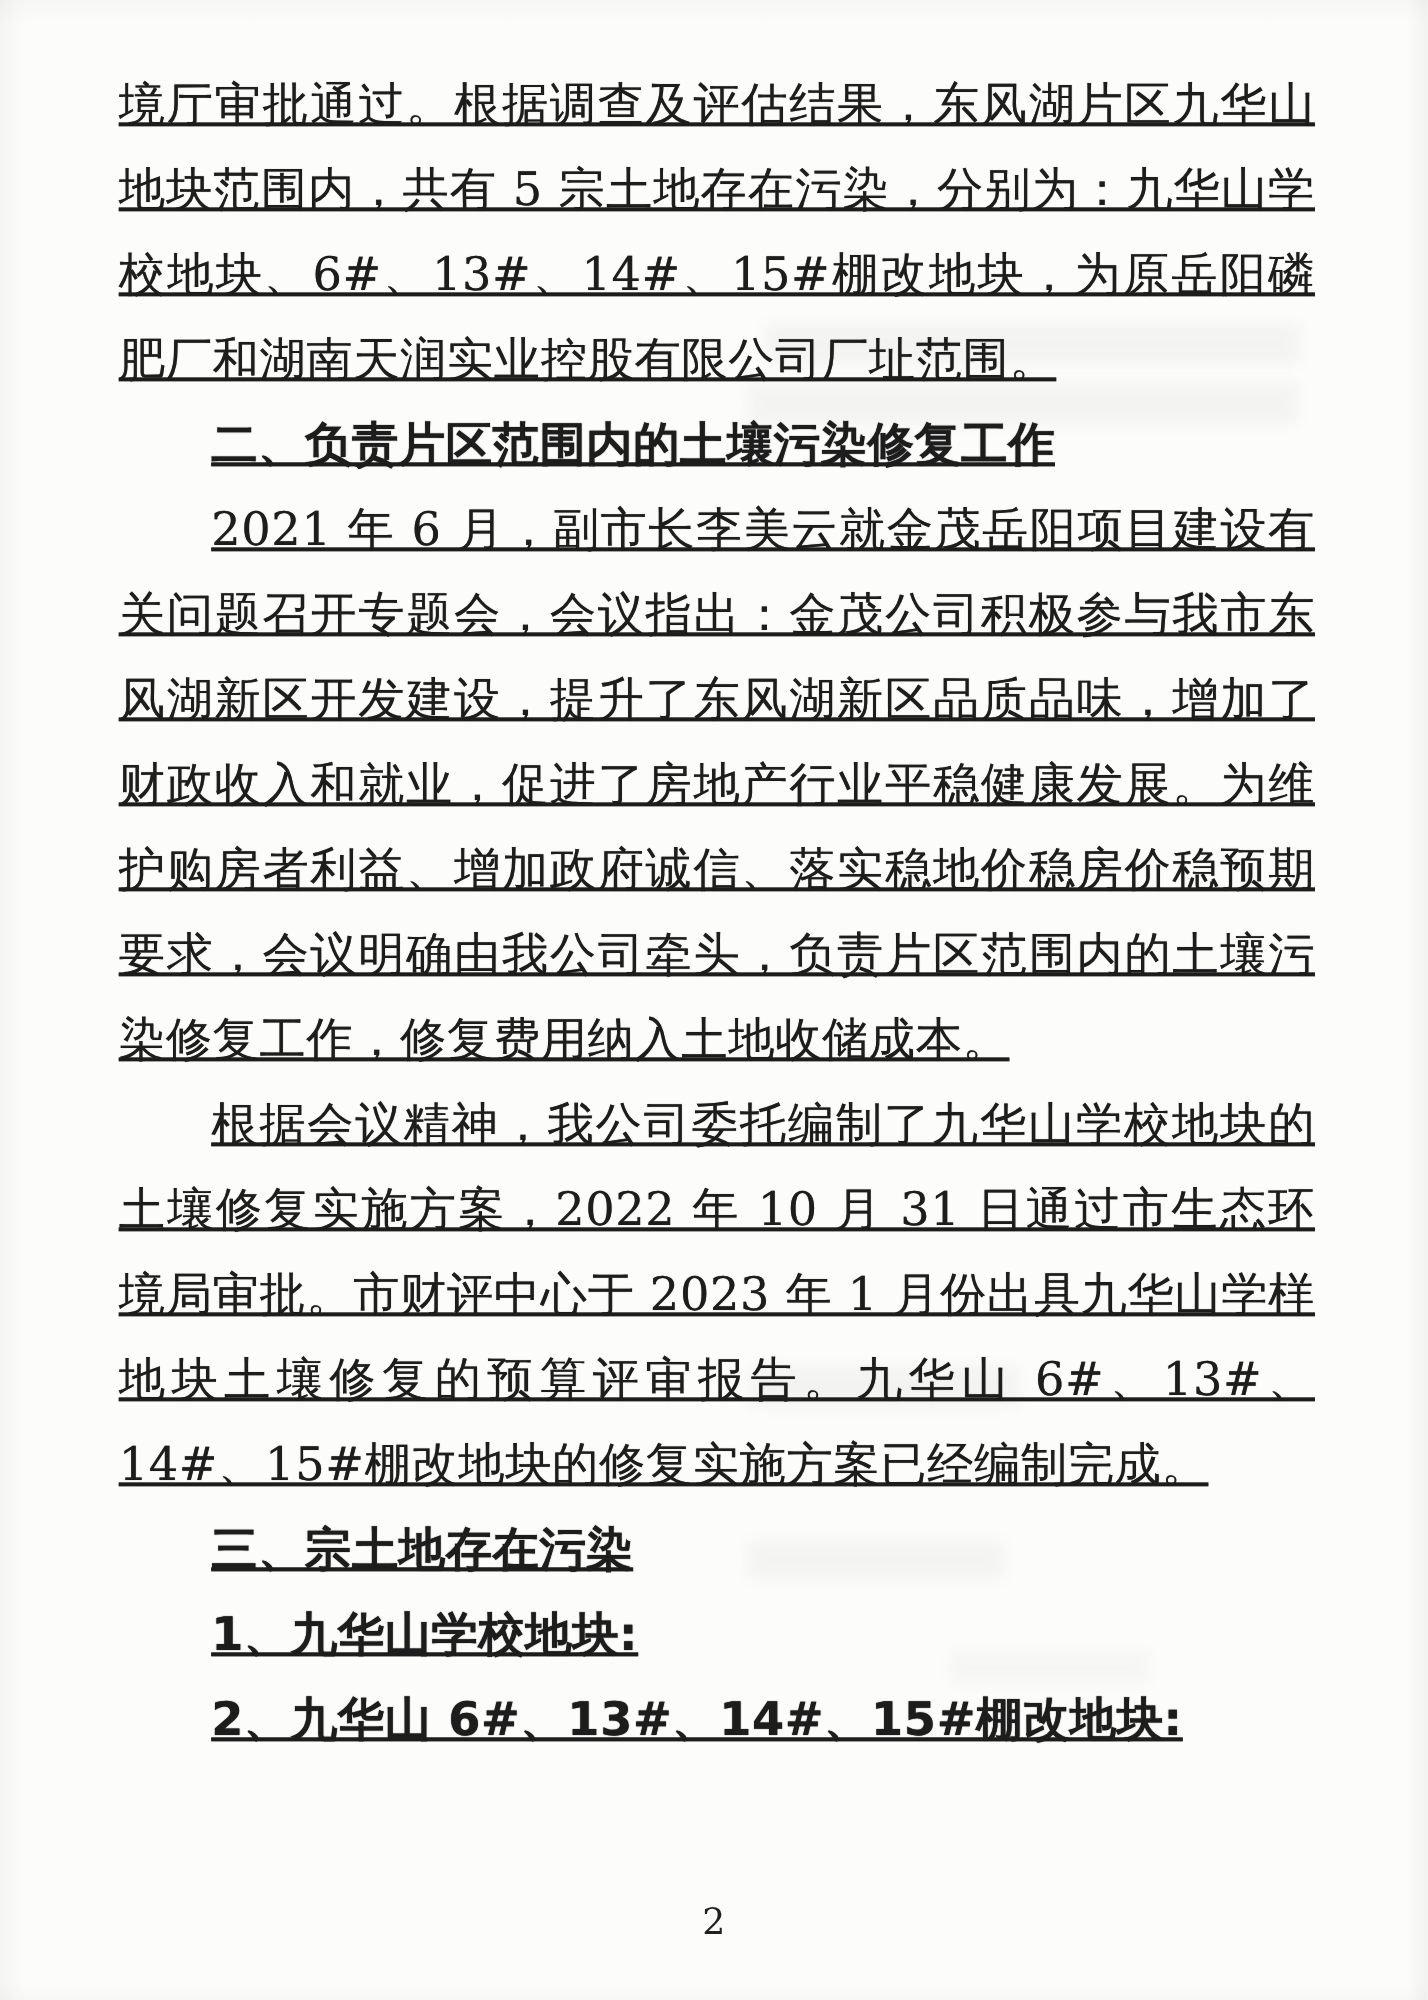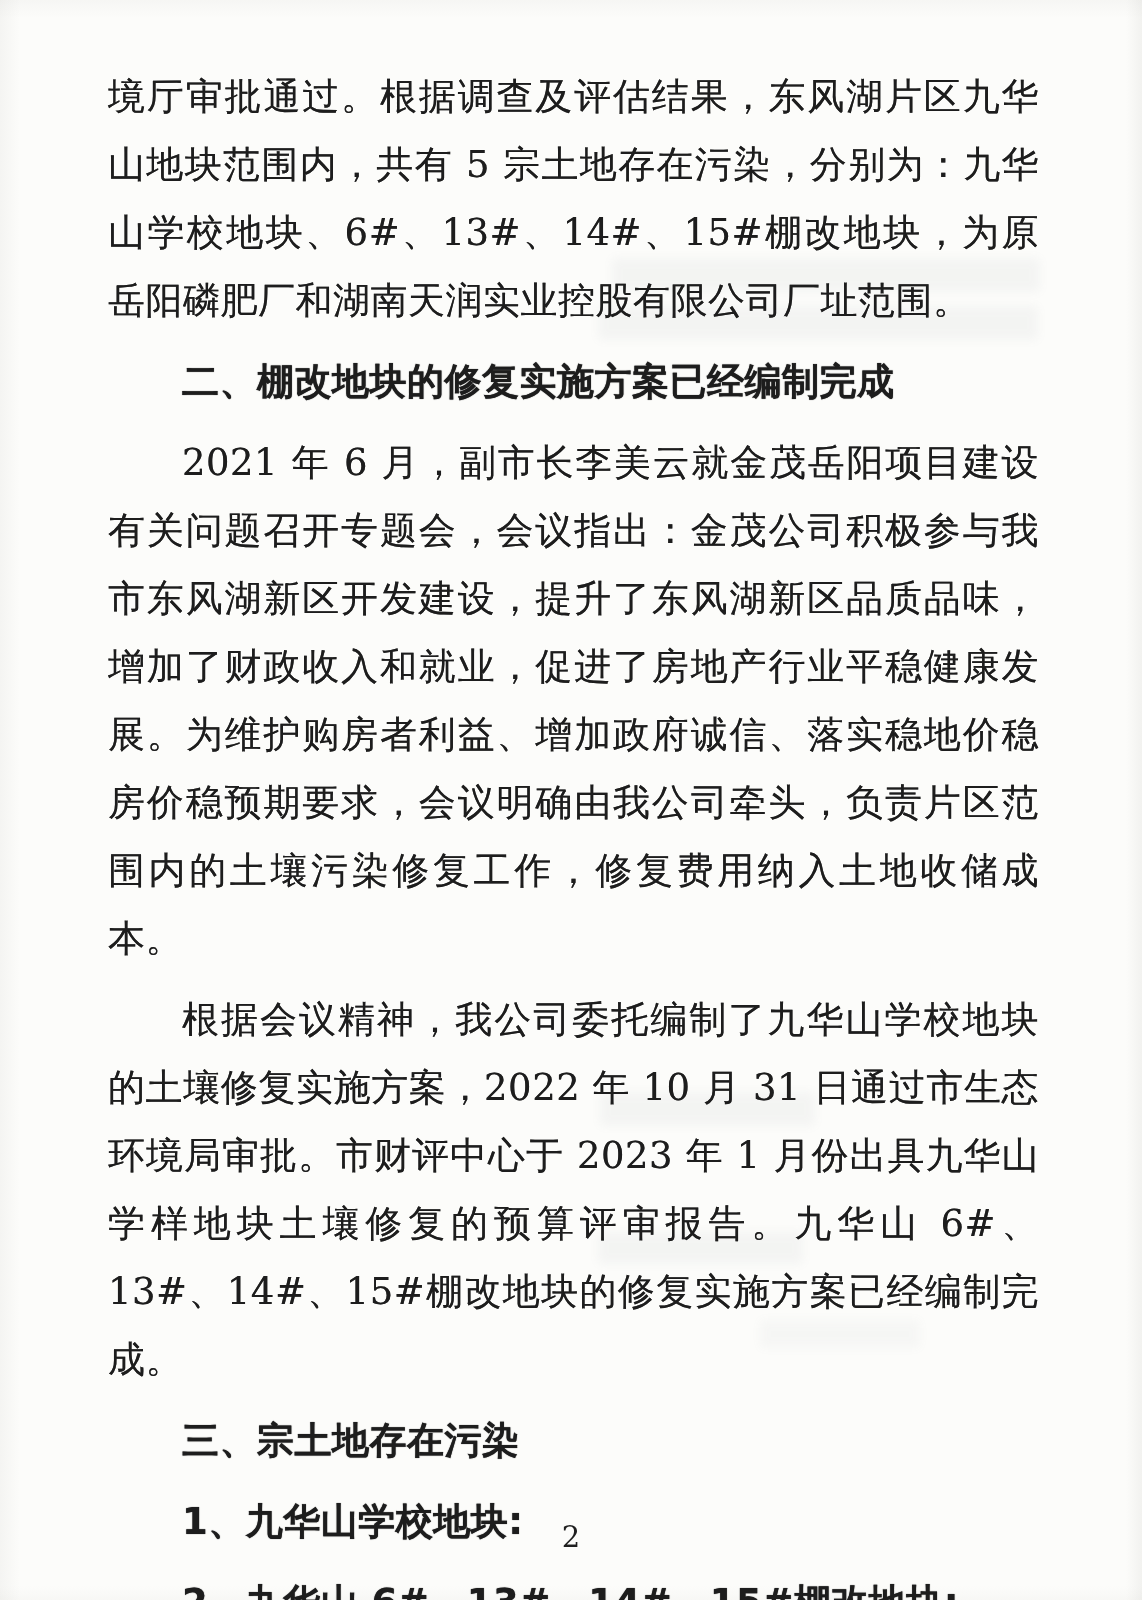--- a/index.html
+++ b/index.html
@@ -33,22 +33,23 @@
     position: absolute;
     left: 95px;
     top: 50px;
     width: 957px;
   }
   .para {
     font-size: 37px;
     line-height: 68px;
     text-align: justify;
     letter-spacing: 0.5px;
-    margin: 13px;
+    margin: 0;
     text-shadow: 0 0 0.6px rgba(25,25,25,0.75);
+    text-decoration: underline;
   }
   .para.indent {
     text-indent: 2em;
   }
   .para.heading {
     font-family: "DejaVu Sans", "Liberation Sans", sans-serif;
     font-weight: bold;
     text-align: left;
     text-shadow: 0 0 0.9px rgba(10,10,10,0.9);
   }
@@ -83,21 +84,21 @@
   <div class="scan-tint"></div>
 
   <div class="ghost g1"></div>
   <div class="ghost g2"></div>
   <div class="ghost g3"></div>
   <div class="ghost g4"></div>
   <div class="ghost g5"></div>
 
   <div class="content">
       <div class="para body">境厅审批通过。根据调查及评估结果，东风湖片区九华山地块范围内，共有 5 宗土地存在污染，分别为：九华山学校地块、6#、13#、14#、15#棚改地块，为原岳阳磷肥厂和湖南天润实业控股有限公司厂址范围。</div>
-      <div class="para heading indent">二、棚改地块的修复实施方案已经编制完成</div>
+      <div class="para heading indent">二、负责片区范围内的土壤污染修复工作</div>
       <div class="para body indent">2021 年 6 月，副市长李美云就金茂岳阳项目建设有关问题召开专题会，会议指出：金茂公司积极参与我市东风湖新区开发建设，提升了东风湖新区品质品味，增加了财政收入和就业，促进了房地产行业平稳健康发展。为维护购房者利益、增加政府诚信、落实稳地价稳房价稳预期要求，会议明确由我公司牵头，负责片区范围内的土壤污染修复工作，修复费用纳入土地收储成本。</div>
       <div class="para body indent">根据会议精神，我公司委托编制了九华山学校地块的土壤修复实施方案，2022 年 10 月 31 日通过市生态环境局审批。市财评中心于 2023 年 1 月份出具九华山学样地块土壤修复的预算评审报告。九华山 6#、13#、14#、15#棚改地块的修复实施方案已经编制完成。</div>
       <div class="para heading indent">三、宗土地存在污染</div>
       <div class="para heading indent">1、九华山学校地块:</div>
       <div class="para heading indent">2、九华山 6#、13#、14#、15#棚改地块:</div>
     </div>
 
   <div class="page-number">2</div>
 </div>
 

